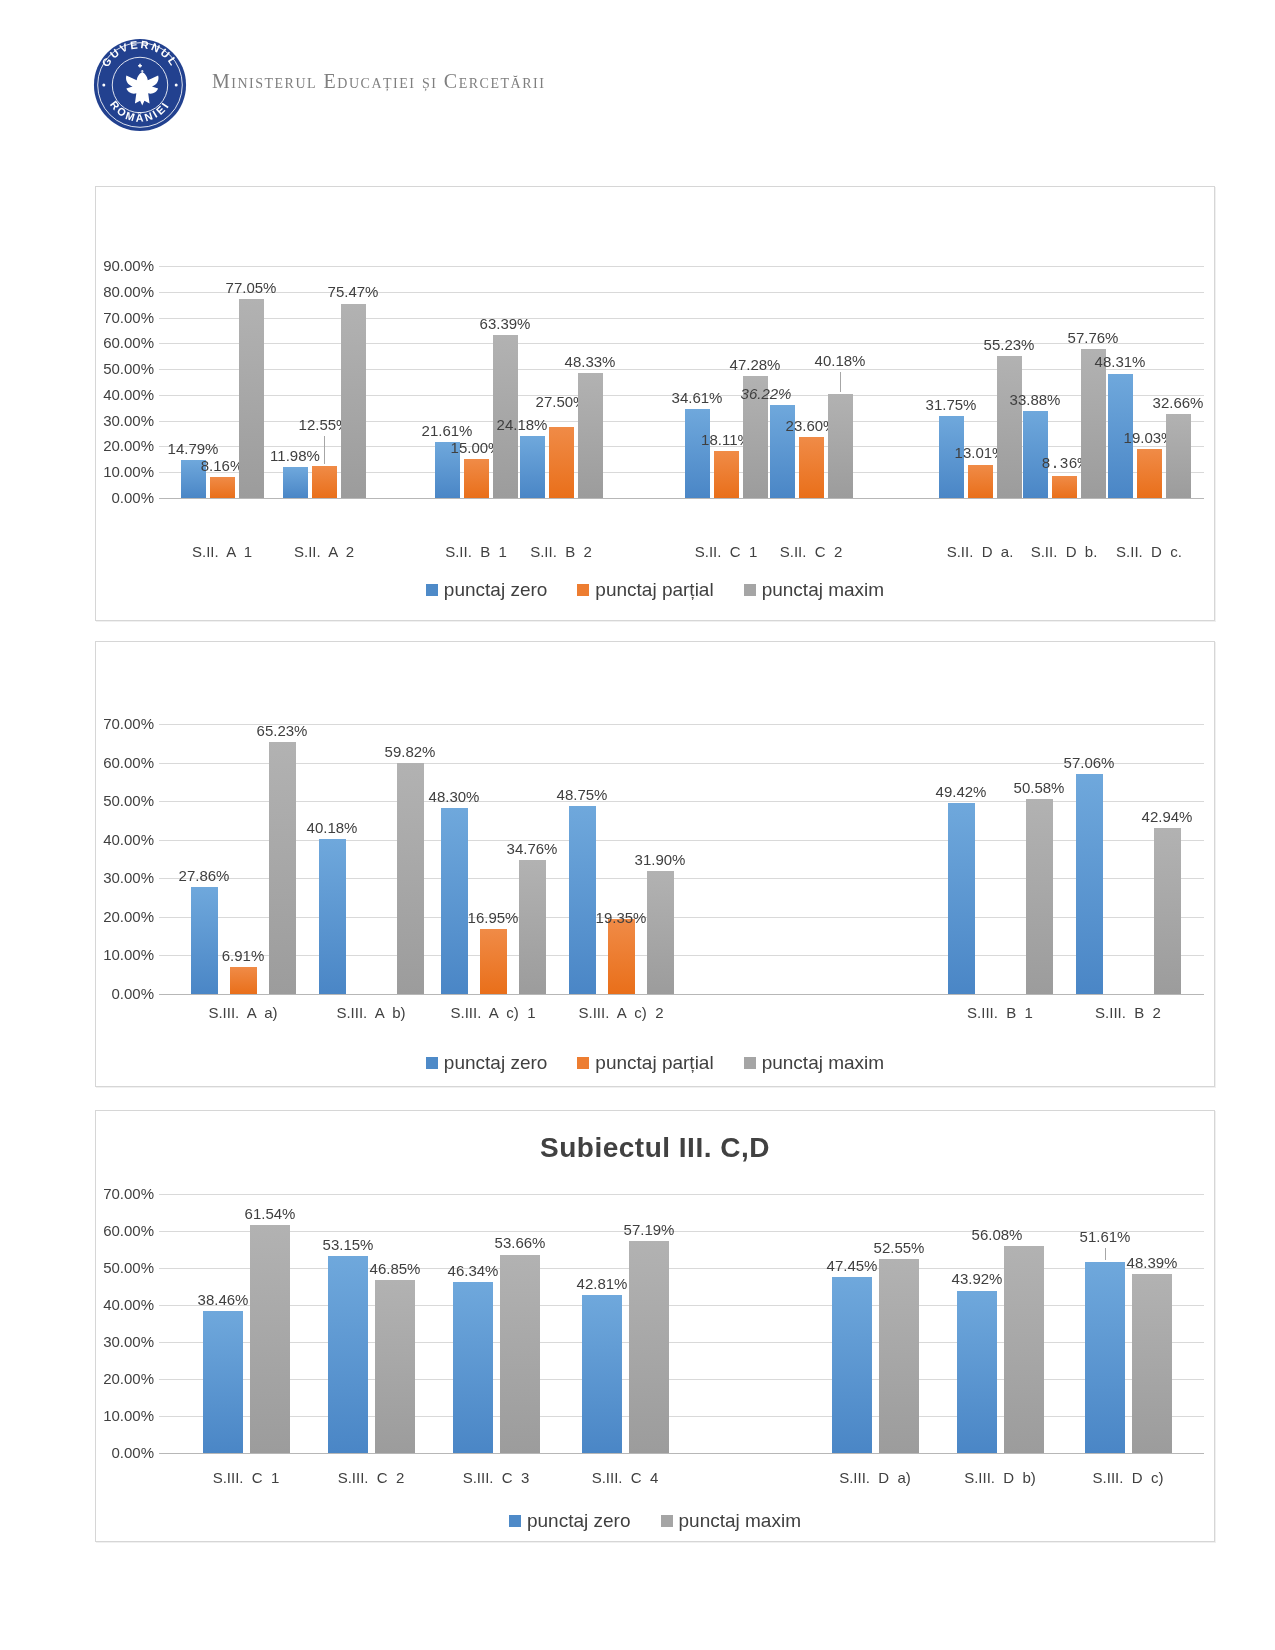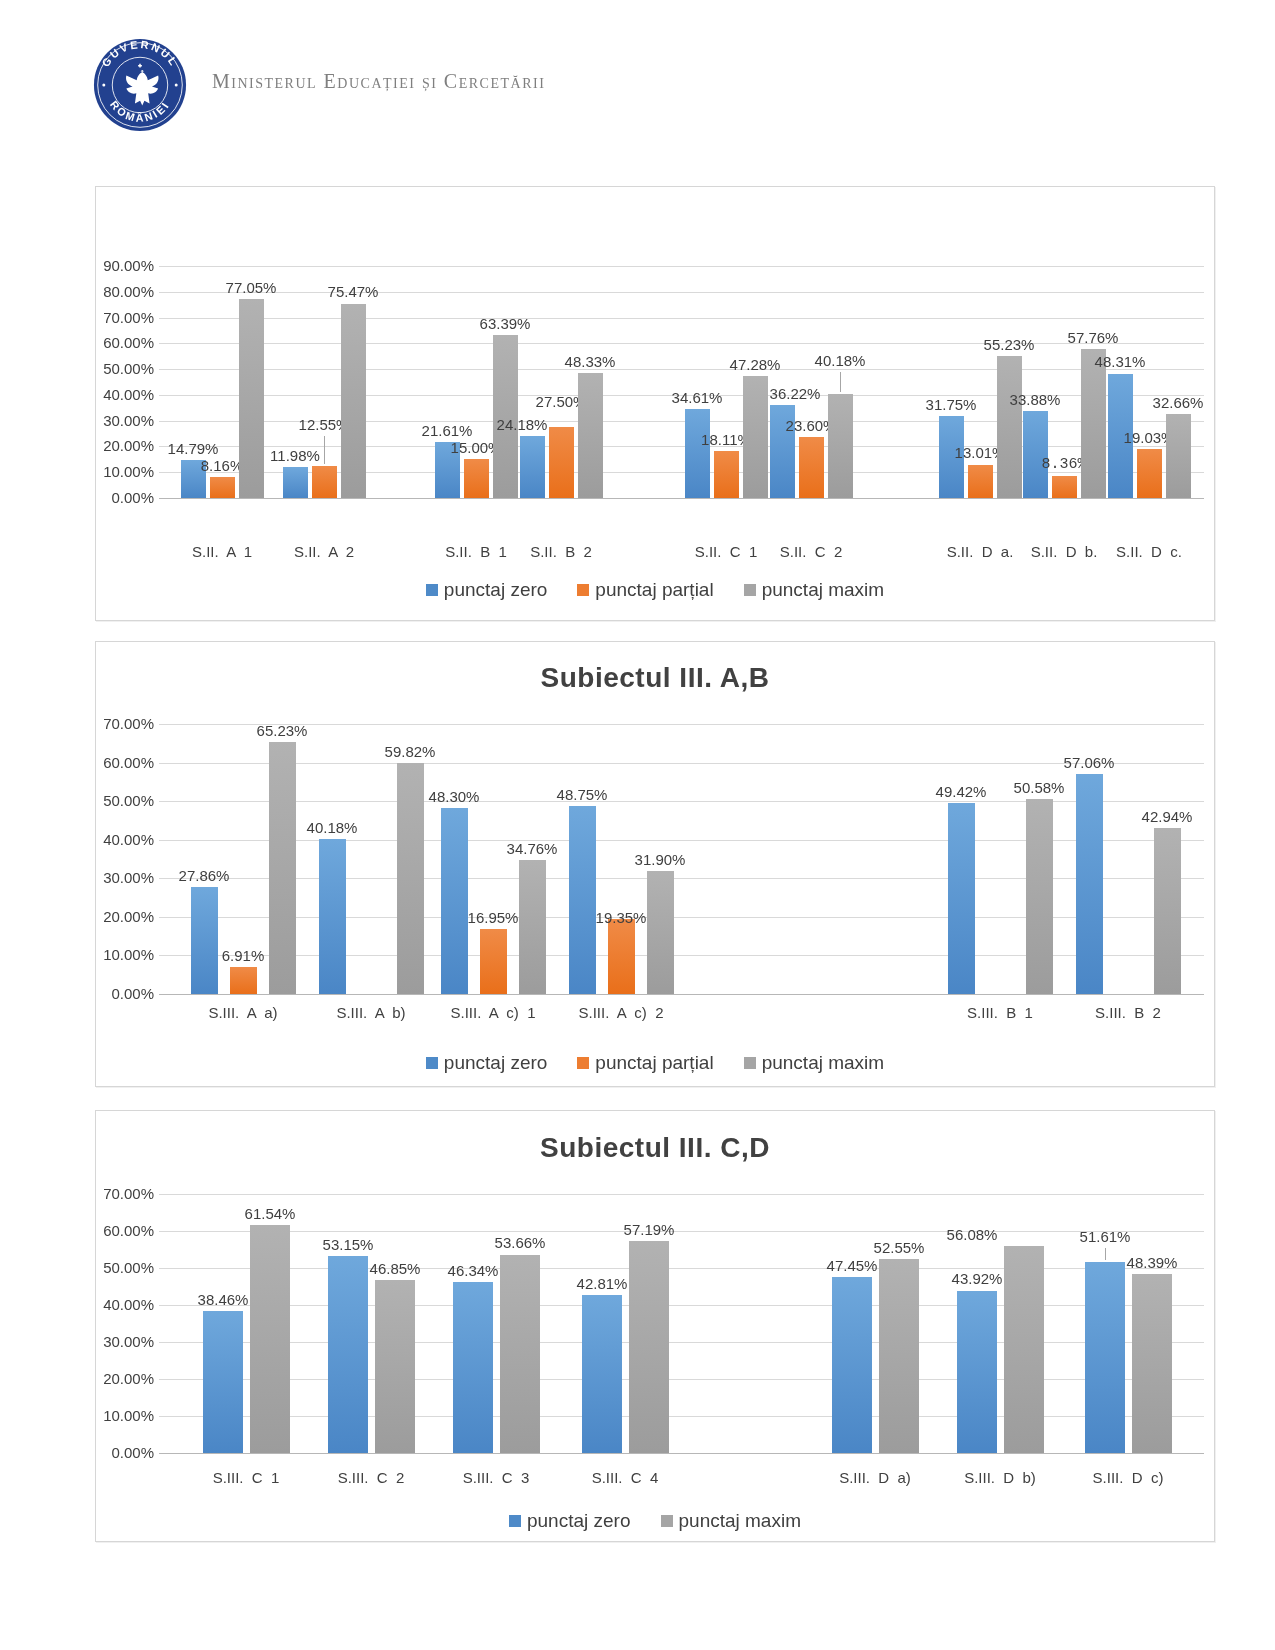--- a/index.html
+++ b/index.html
@@ -117,21 +117,21 @@
         <div class="val-label" style="left: 452px; top: 167px;">48.33%</div>
         <div class="xlabel" style="left: 555px; top: 356px;">S.II.  C  1</div>
         <div class="bar bar-zero" style="left: 589px; top: 221.8px; width: 25px; height: 89.2px;"></div>
         <div class="val-label" style="left: 559px; top: 203px;">34.61%</div>
         <div class="bar bar-partial" style="left: 618px; top: 264.3px; width: 25px; height: 46.7px;"></div>
         <div class="val-label" style="left: 588px; top: 245px;">18.11%</div>
         <div class="bar bar-maxim" style="left: 647px; top: 189.1px; width: 25px; height: 121.9px;"></div>
         <div class="val-label" style="left: 617px; top: 170px;">47.28%</div>
         <div class="xlabel" style="left: 640px; top: 356px;">S.II.  C  2</div>
         <div class="bar bar-zero" style="left: 674px; top: 217.6px; width: 25px; height: 93.4px;"></div>
-        <div class="val-label" style="left: 657px; top: 199px;">36.22%</div>
+        <div class="val-label" style="left: 628px; top: 199px; font-style: italic;">36.22%</div>
         <div class="bar bar-partial" style="left: 703px; top: 250.2px; width: 25px; height: 60.8px;"></div>
         <div class="val-label" style="left: 673px; top: 231px;">23.60%</div>
         <div class="bar bar-maxim" style="left: 732px; top: 207.4px; width: 25px; height: 103.6px;"></div>
         <div class="val-label" style="left: 702px; top: 166px;">40.18%</div>
         <div class="leader" style="left: 744px; top: 185px; height: 20px;"></div>
         <div class="xlabel" style="left: 809px; top: 356px;">S.II.  D  a.</div>
         <div class="bar bar-zero" style="left: 843px; top: 229.2px; width: 25px; height: 81.8px;"></div>
         <div class="val-label" style="left: 813px; top: 210px;">31.75%</div>
         <div class="bar bar-partial" style="left: 872px; top: 277.5px; width: 25px; height: 33.5px;"></div>
         <div class="val-label" style="left: 842px; top: 258px;">13.01%</div>
@@ -160,21 +160,20 @@
             <span class="swatch sw-partial"></span>
             <span>punctaj parțial</span>
           </div>
           <div class="legend-item">
             <span class="swatch sw-maxim"></span>
             <span>punctaj maxim</span>
           </div>
         </div>
       </section>
       <section class="chart-box" style="top: 641px; height: 444px;">
-        <h2 class="chart-title" style="top: 20px; margin: 0px;">Subiectul III. A,B</h2>
         <div class="gridline" style="left: 63px; top: 82px; width: 1045px;"></div>
         <div class="ytick" style="left: 0px; top: 74px;">70.00%</div>
         <div class="gridline" style="left: 63px; top: 121px; width: 1045px;"></div>
         <div class="ytick" style="left: 0px; top: 113px;">60.00%</div>
         <div class="gridline" style="left: 63px; top: 159px; width: 1045px;"></div>
         <div class="ytick" style="left: 0px; top: 151px;">50.00%</div>
         <div class="gridline" style="left: 63px; top: 198px; width: 1045px;"></div>
         <div class="ytick" style="left: 0px; top: 190px;">40.00%</div>
         <div class="gridline" style="left: 63px; top: 236px; width: 1045px;"></div>
         <div class="ytick" style="left: 0px; top: 228px;">30.00%</div>
@@ -275,21 +274,21 @@
         <div class="val-label" style="left: 511px; top: 111px;">57.19%</div>
         <div class="xlabel" style="left: 704px; top: 358px;">S.III.  D  a)</div>
         <div class="bar bar-zero" style="left: 736px; top: 166.4px; width: 40px; height: 175.6px;"></div>
         <div class="val-label" style="left: 714px; top: 147px;">47.45%</div>
         <div class="bar bar-maxim" style="left: 783px; top: 147.6px; width: 40px; height: 194.4px;"></div>
         <div class="val-label" style="left: 761px; top: 129px;">52.55%</div>
         <div class="xlabel" style="left: 829px; top: 358px;">S.III.  D  b)</div>
         <div class="bar bar-zero" style="left: 861px; top: 179.5px; width: 40px; height: 162.5px;"></div>
         <div class="val-label" style="left: 839px; top: 160px;">43.92%</div>
         <div class="bar bar-maxim" style="left: 908px; top: 134.5px; width: 40px; height: 207.5px;"></div>
-        <div class="val-label" style="left: 834px; top: 116px;">56.08%</div>
+        <div class="val-label" style="left: 859px; top: 116px;">56.08%</div>
         <div class="xlabel" style="left: 957px; top: 358px;">S.III.  D  c)</div>
         <div class="bar bar-zero" style="left: 989px; top: 151px; width: 40px; height: 191px;"></div>
         <div class="val-label" style="left: 967px; top: 118px;">51.61%</div>
         <div class="leader" style="left: 1009px; top: 137px; height: 12px;"></div>
         <div class="bar bar-maxim" style="left: 1036px; top: 163px; width: 40px; height: 179px;"></div>
         <div class="val-label" style="left: 1014px; top: 144px;">48.39%</div>
         <div class="legend" style="top: 399px;">
           <div class="legend-item">
             <span class="swatch sw-zero"></span>
             <span>punctaj zero</span>

